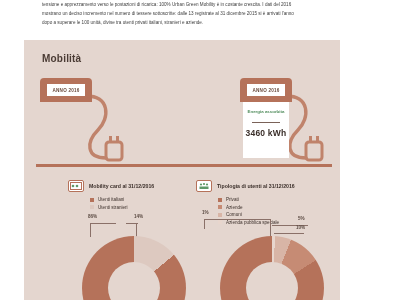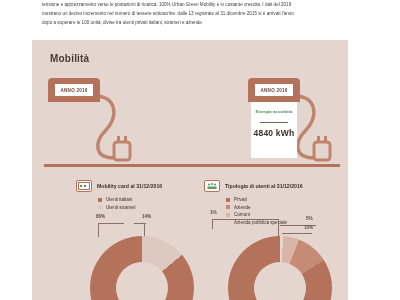--- a/index.html
+++ b/index.html
@@ -19,21 +19,21 @@
     left: 42px; top: 0px; width: 316px;
     color: #3f3f3f;
     font-size: 4.6px;
     line-height: 9px;
     text-align: justify;
   }
   .article-text p { margin: 0; }
 
   .info-panel {
     position: absolute;
-    left: 32px; top: 40px;
+    left: 24px; top: 40px;
     width: 316px; height: 260px;
     background: #e4d6cf;
     padding-left: 25px;
   }
 
   .panel-title {
     position: absolute;
     left: 18px; top: 13px;
     font-size: 10px;
     font-weight: bold;
@@ -213,21 +213,21 @@
           <rect x="25" y="44" width="3" height="7" fill="#c0836b"></rect>
           <rect x="32" y="44" width="3" height="7" fill="#c0836b"></rect>
         </svg>
         <div class="pump">
           <div class="pump-head">
             <div class="pump-year">ANNO 2016</div>
           </div>
           <div class="pump-body">
             <div class="pump-label">Energia assorbita</div>
             <div class="pump-rule"></div>
-            <div class="pump-value">4840 kWh</div>
+            <div class="pump-value">3460 kWh</div>
           </div>
         </div>
       </div>
     </div>
 
     <div class="legend-block legend-left">
       <div class="legend-head">
         <span class="legend-icon">
           <svg width="12" height="8" viewBox="0 0 12 8">
               <rect x="0.5" y="0.5" width="11" height="7" fill="none" stroke="#b5725a"></rect>

